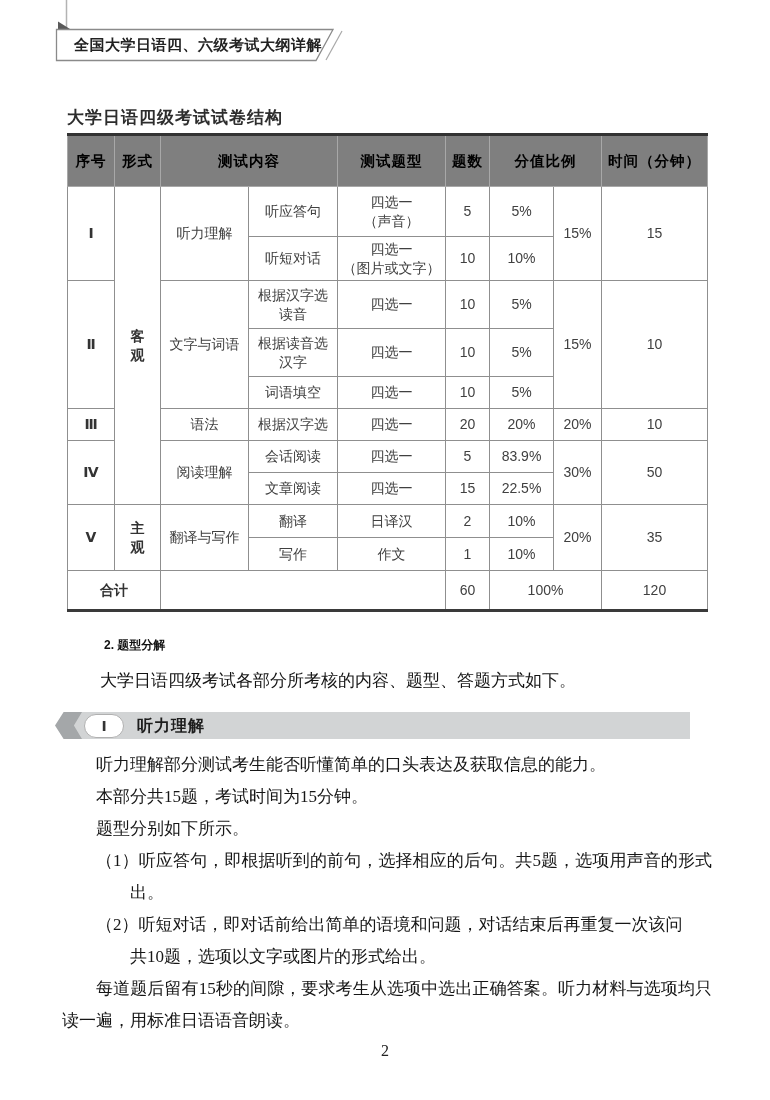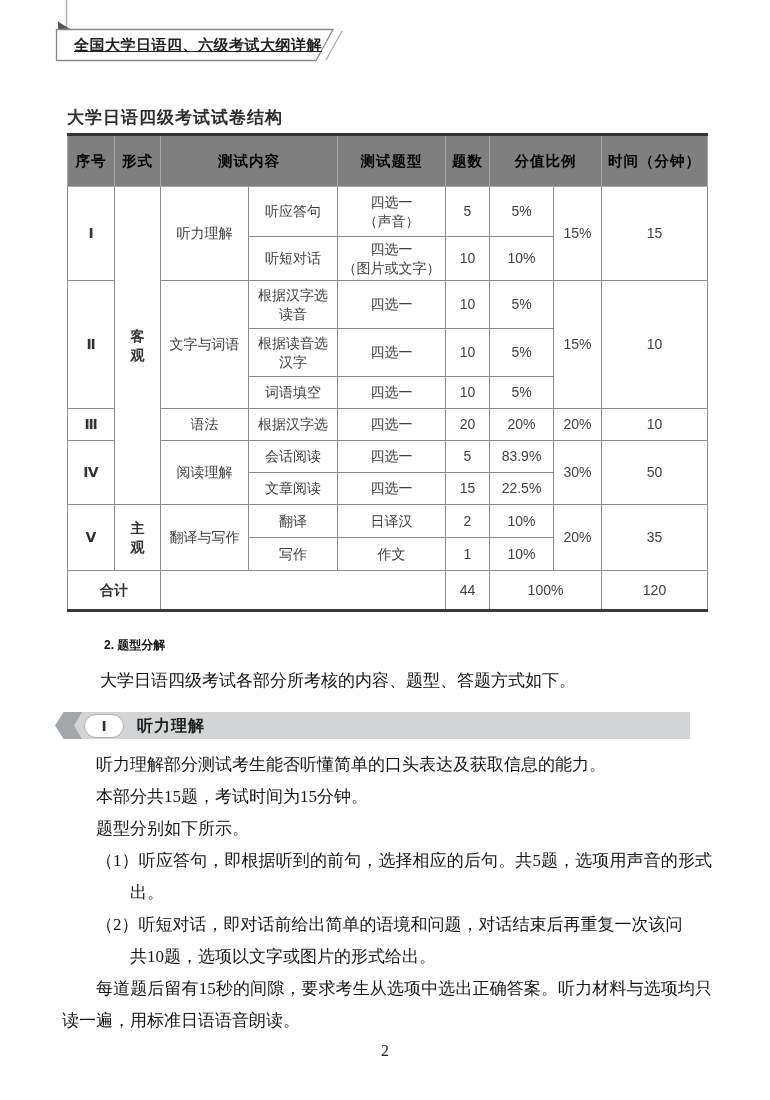--- a/index.html
+++ b/index.html
@@ -3,21 +3,21 @@
 <meta charset="utf-8">
 <style>
   html,body{margin:0;padding:0;background:#fff;}
   .page{position:relative;width:770px;height:1100px;background:#ffffff;overflow:hidden;
         font-family:"Liberation Sans","DejaVu Sans",sans-serif;}
 
   
   .tab{position:absolute;left:50px;top:0;width:300px;height:64px;}
   .tab svg{position:absolute;left:0;top:0;}
   .tab-text{position:absolute;left:24px;top:31px;width:262px;height:28px;line-height:28px;
-            font-size:15px;font-weight:bold;color:#222;letter-spacing:.5px;text-decoration:underline;}
+            font-size:15px;font-weight:bold;color:#222;letter-spacing:.5px;}
 
   
   .table-title{position:absolute;left:67px;top:106px;width:640px;text-align:left;
                font-size:17px;font-weight:bold;color:#2d2d2d;letter-spacing:1px;}
 
   
   table.exam{position:absolute;left:67px;top:133px;width:640px;border-collapse:collapse;
              table-layout:fixed;
              border-top:3px solid #333;border-bottom:3px solid #3a3a3a;
              border-left:1px solid #8f8f8f;border-right:1px solid #8f8f8f;}
@@ -180,21 +180,21 @@
         </tr>
         <tr style="height: 33px;">
           <td>写作</td>
           <td>作文</td>
           <td>1</td>
           <td>10%</td>
         </tr>
         <tr style="height: 40px; margin-top: 17px;">
           <td colspan="2" class="emph">合计</td>
           <td colspan="3"></td>
-          <td>44</td>
+          <td>60</td>
           <td colspan="2">100%</td>
           <td>120</td>
         </tr>
       </tbody>
   </table>
 
   <div class="sec-heading">2. 题型分解</div>
   <div class="sec-intro">大学日语四级考试各部分所考核的内容、题型、答题方式如下。</div>
 
   <div class="banner">

